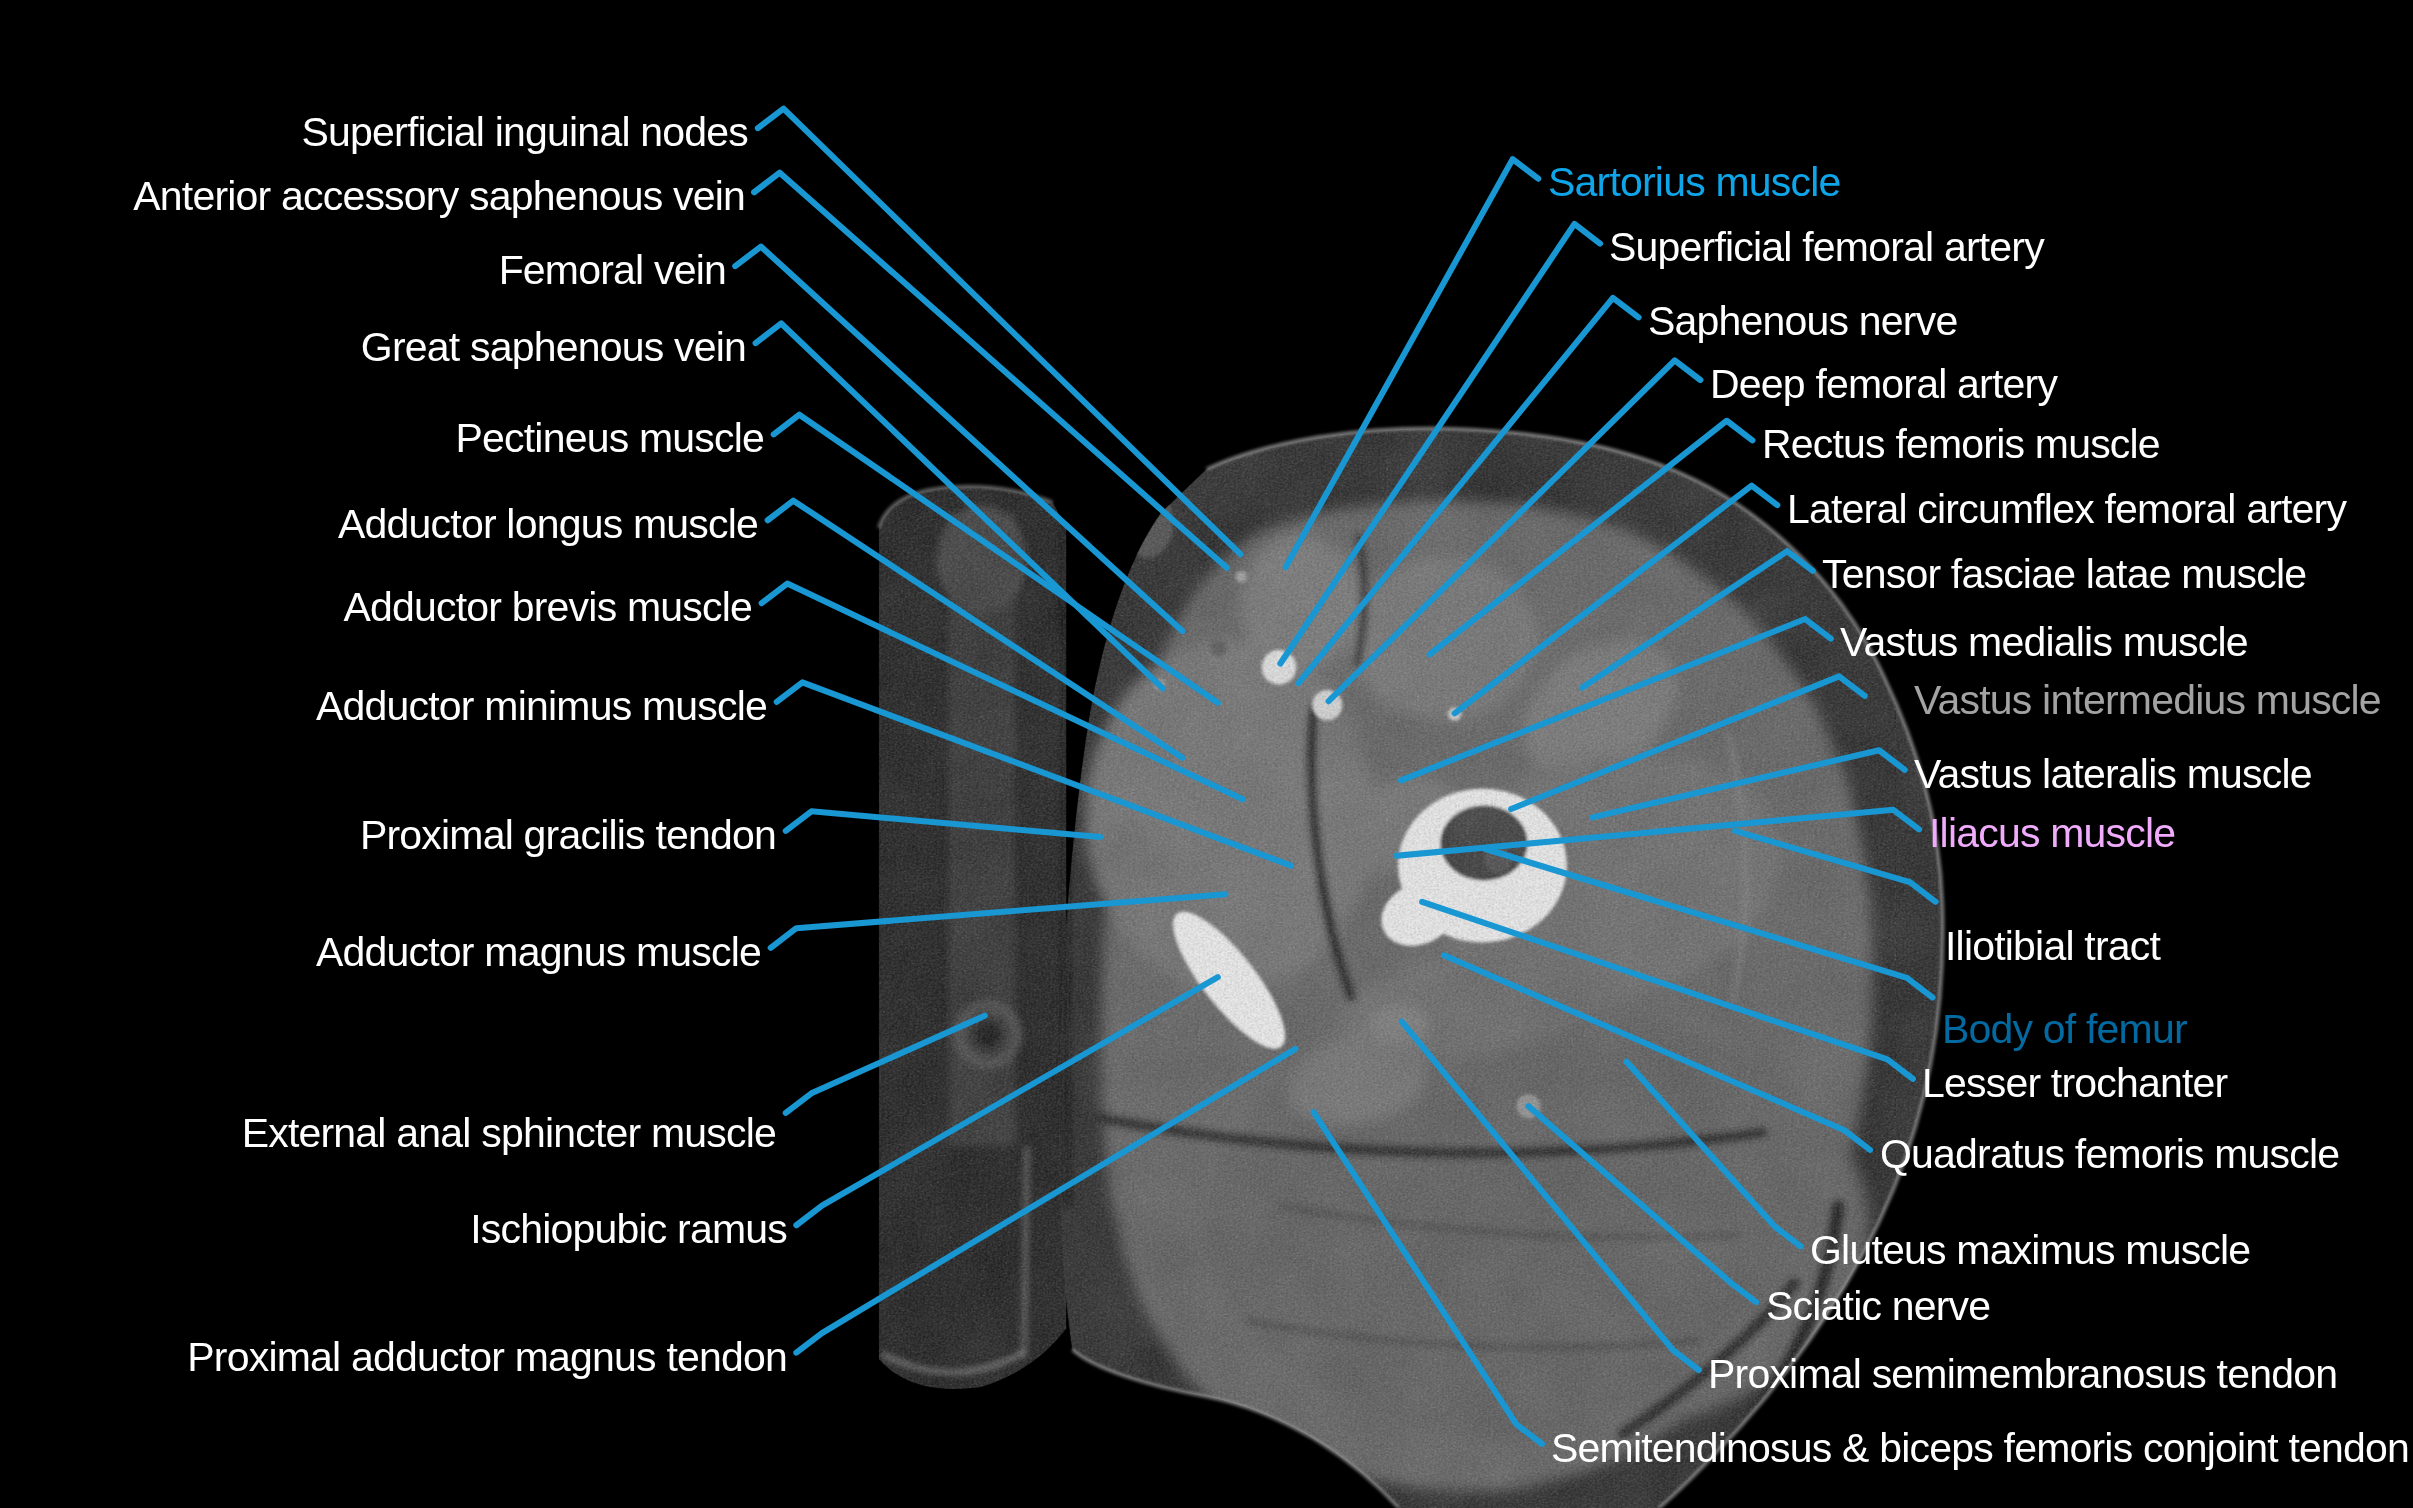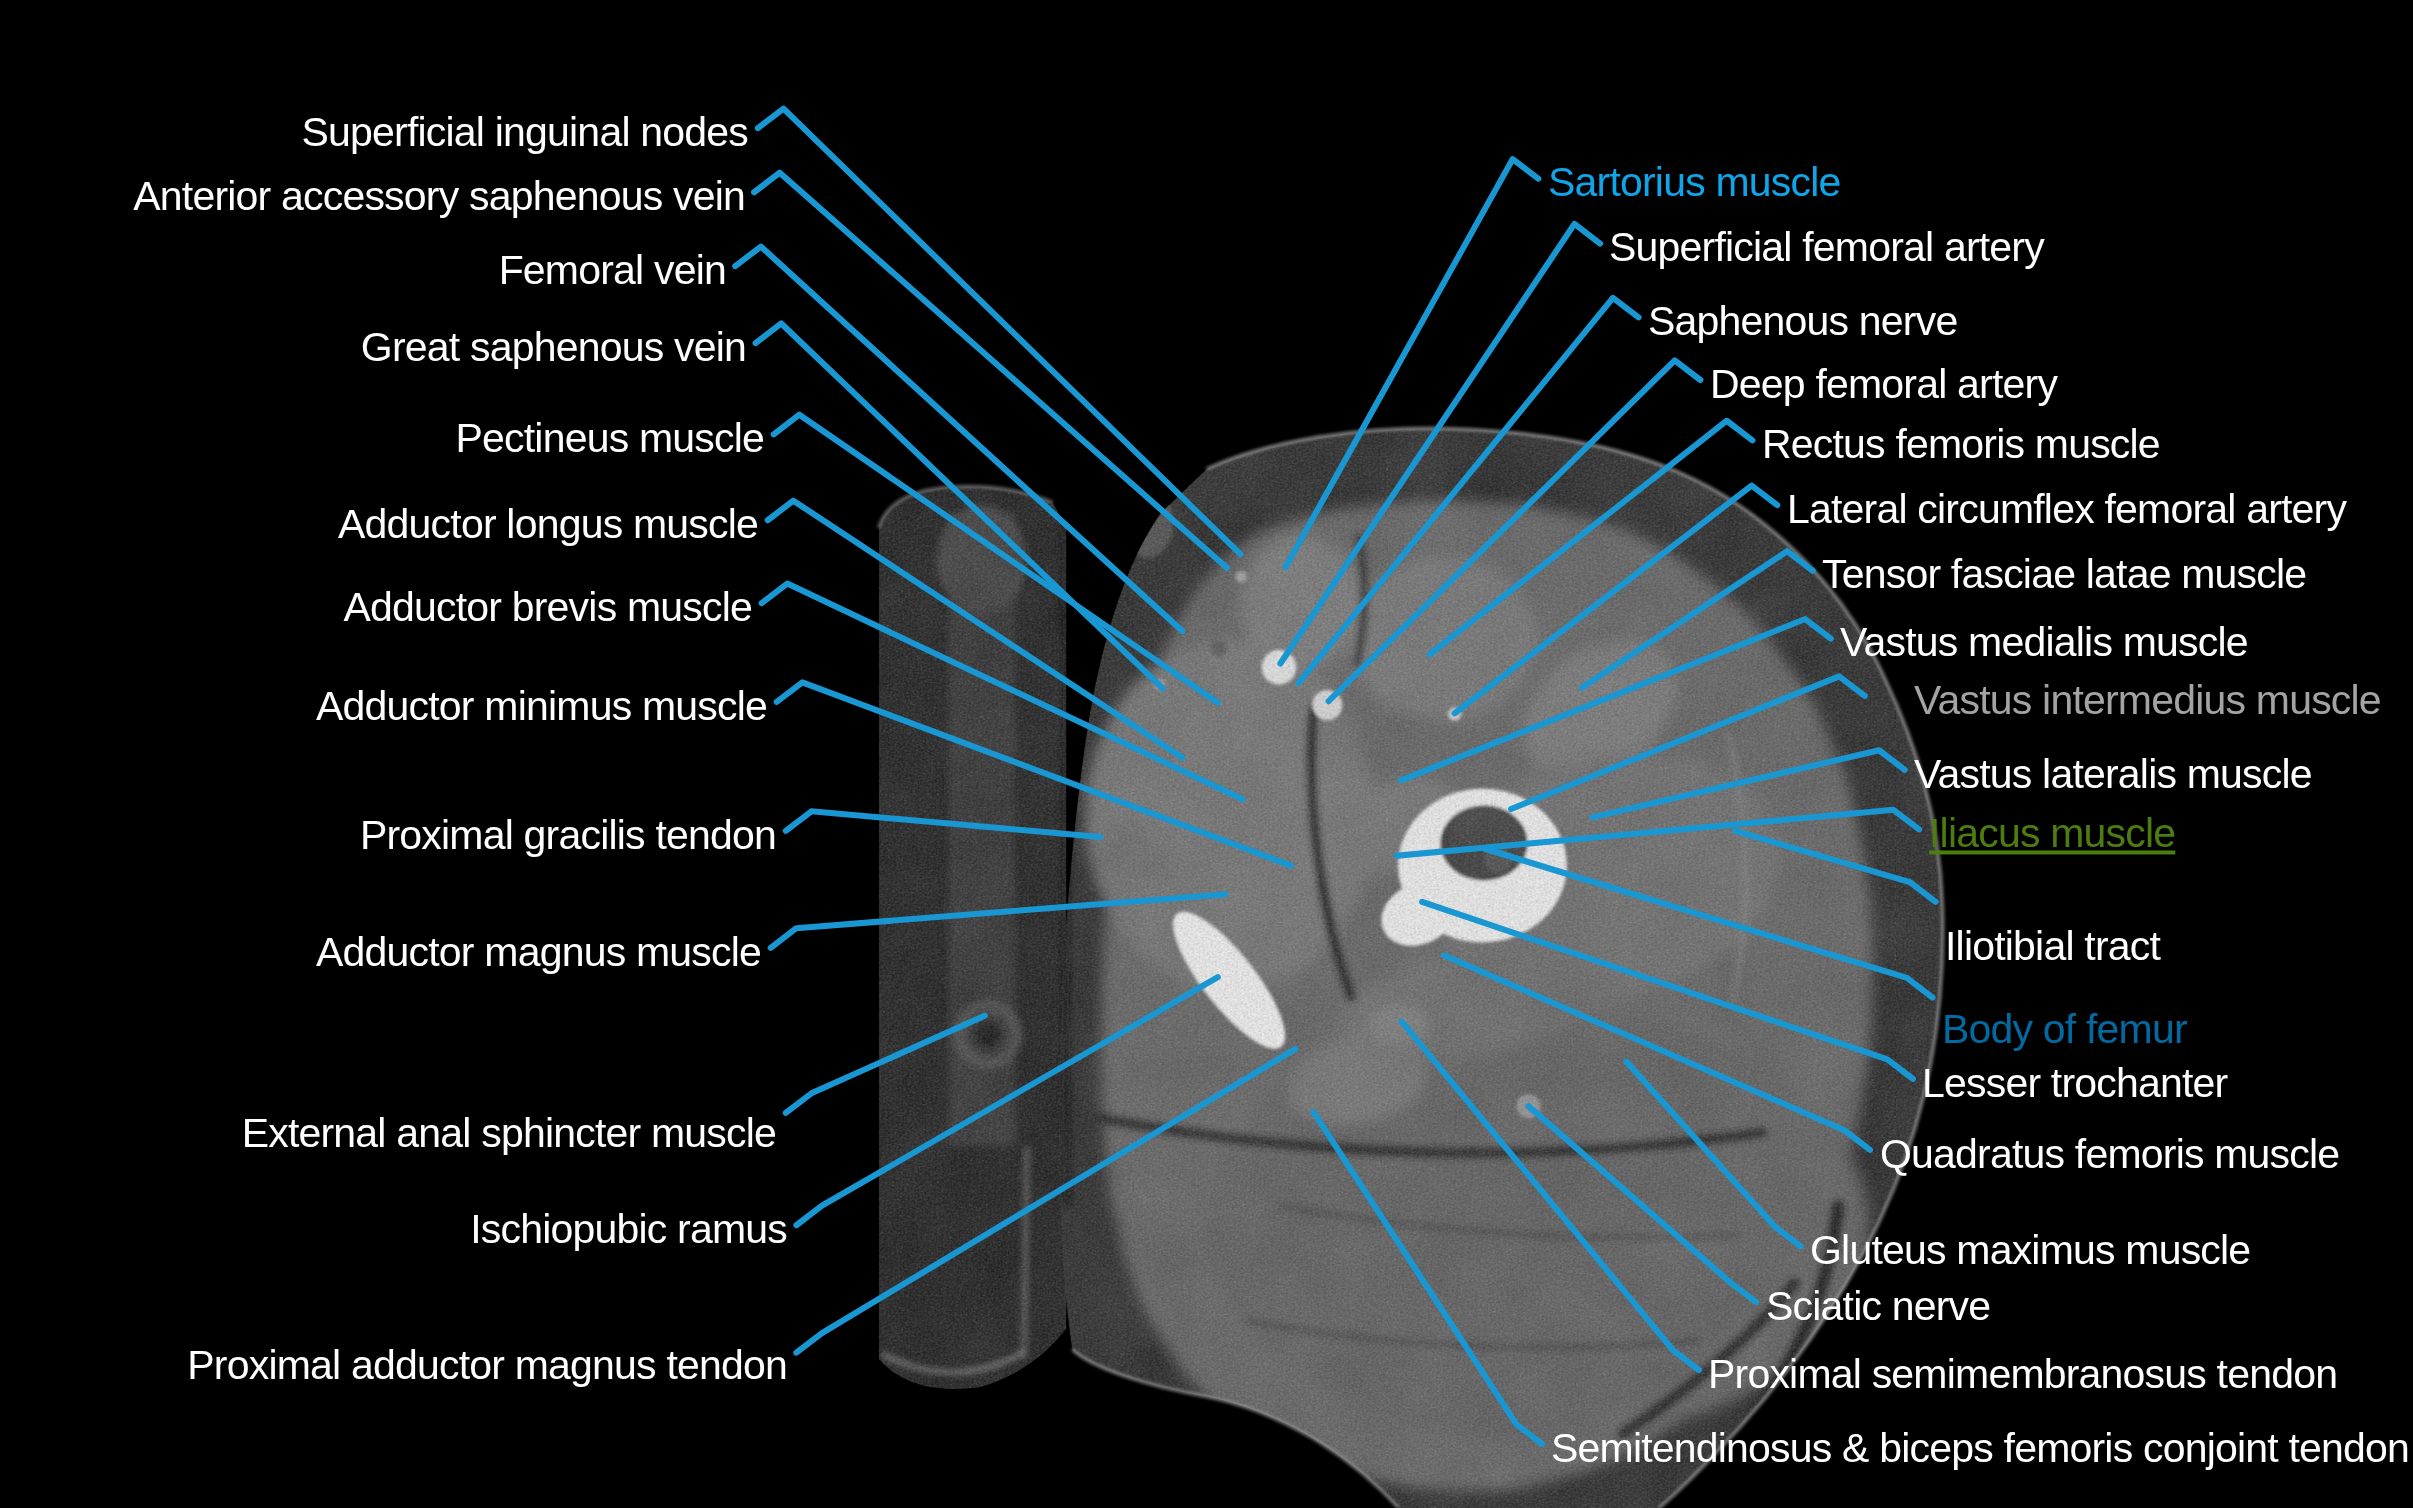--- a/index.html
+++ b/index.html
@@ -180,32 +180,32 @@
       <div class="label left" style="top: 271px; right: 1687px; color: rgb(255, 255, 255);">Femoral vein</div>
       <div class="label left" style="top: 348px; right: 1667px; color: rgb(255, 255, 255);">Great saphenous vein</div>
       <div class="label left" style="top: 439px; right: 1649px; color: rgb(255, 255, 255);">Pectineus muscle</div>
       <div class="label left" style="top: 525px; right: 1655px; color: rgb(255, 255, 255);">Adductor longus muscle</div>
       <div class="label left" style="top: 707px; right: 1646px; color: rgb(255, 255, 255);">Adductor minimus muscle</div>
       <div class="label left" style="top: 608px; right: 1661px; color: rgb(255, 255, 255);">Adductor brevis muscle</div>
       <div class="label left" style="top: 836px; right: 1637px; color: rgb(255, 255, 255);">Proximal gracilis tendon</div>
       <div class="label left" style="top: 953px; right: 1652px; color: rgb(255, 255, 255);">Adductor magnus muscle</div>
       <div class="label left" style="top: 1118px; right: 1637px; color: rgb(255, 255, 255); margin-top: 16px;">External anal sphincter muscle</div>
       <div class="label left" style="top: 1230px; right: 1626px; color: rgb(255, 255, 255);">Ischiopubic ramus</div>
-      <div class="label left" style="top: 1358px; right: 1626px; color: rgb(255, 255, 255); margin-top: 8px;">Proximal adductor magnus tendon</div>
+      <div class="label left" style="top: 1358px; right: 1626px; color: rgb(255, 255, 255);">Proximal adductor magnus tendon</div>
       <div class="label right" style="top: 183px; left: 1548px; color: #0ea5e9;">Sartorius muscle</div>
       <div class="label right" style="top: 248px; left: 1609px; color: rgb(255, 255, 255);">Superficial femoral artery</div>
       <div class="label right" style="top: 322px; left: 1648px; color: rgb(255, 255, 255);">Saphenous nerve</div>
       <div class="label right" style="top: 385px; left: 1710px; color: rgb(255, 255, 255);">Deep femoral artery</div>
       <div class="label right" style="top: 445px; left: 1762px; color: rgb(255, 255, 255);">Rectus femoris muscle</div>
       <div class="label right" style="top: 510px; left: 1787px; color: rgb(255, 255, 255);">Lateral circumflex femoral artery</div>
       <div class="label right" style="top: 575px; left: 1822px; color: rgb(255, 255, 255); text-align: center;">Tensor fasciae latae muscle</div>
       <div class="label right" style="top: 643px; left: 1840px; color: rgb(255, 255, 255);">Vastus medialis muscle</div>
       <div class="label right" style="top: 701px; left: 1914px; color: #a3a3a3;">Vastus intermedius muscle</div>
       <div class="label right" style="top: 775px; left: 1914px; color: rgb(255, 255, 255);">Vastus lateralis muscle</div>
-      <div class="label right" style="top: 834px; left: 1929px; color: #4d7c0f; text-decoration: underline;">Iliacus muscle</div>
+      <div class="label right" style="top: 834px; left: 1929px; color: #f0abfc;">Iliacus muscle</div>
       <div class="label right" style="top: 907px; left: 1945px; color: rgb(255, 255, 255); margin-top: 40px;">Iliotibial tract</div>
       <div class="label right" style="top: 1002px; left: 1942px; color: #0369a1; margin-top: 28px;">Body of femur</div>
       <div class="label right" style="top: 1084px; left: 1922px; color: rgb(255, 255, 255);">Lesser trochanter</div>
       <div class="label right" style="top: 1155px; left: 1880px; color: rgb(255, 255, 255);">Quadratus femoris muscle</div>
       <div class="label right" style="top: 1251px; left: 1810px; color: rgb(255, 255, 255);">Gluteus maximus muscle</div>
       <div class="label right" style="top: 1307px; left: 1766px; color: rgb(255, 255, 255);">Sciatic nerve</div>
       <div class="label right" style="top: 1375px; left: 1708px; color: rgb(255, 255, 255);">Proximal semimembranosus tendon</div>
       <div class="label right" style="top: 1449px; left: 1551px; color: rgb(255, 255, 255);">Semitendinosus &amp; biceps femoris conjoint tendon</div>
     </div>
 </div>

